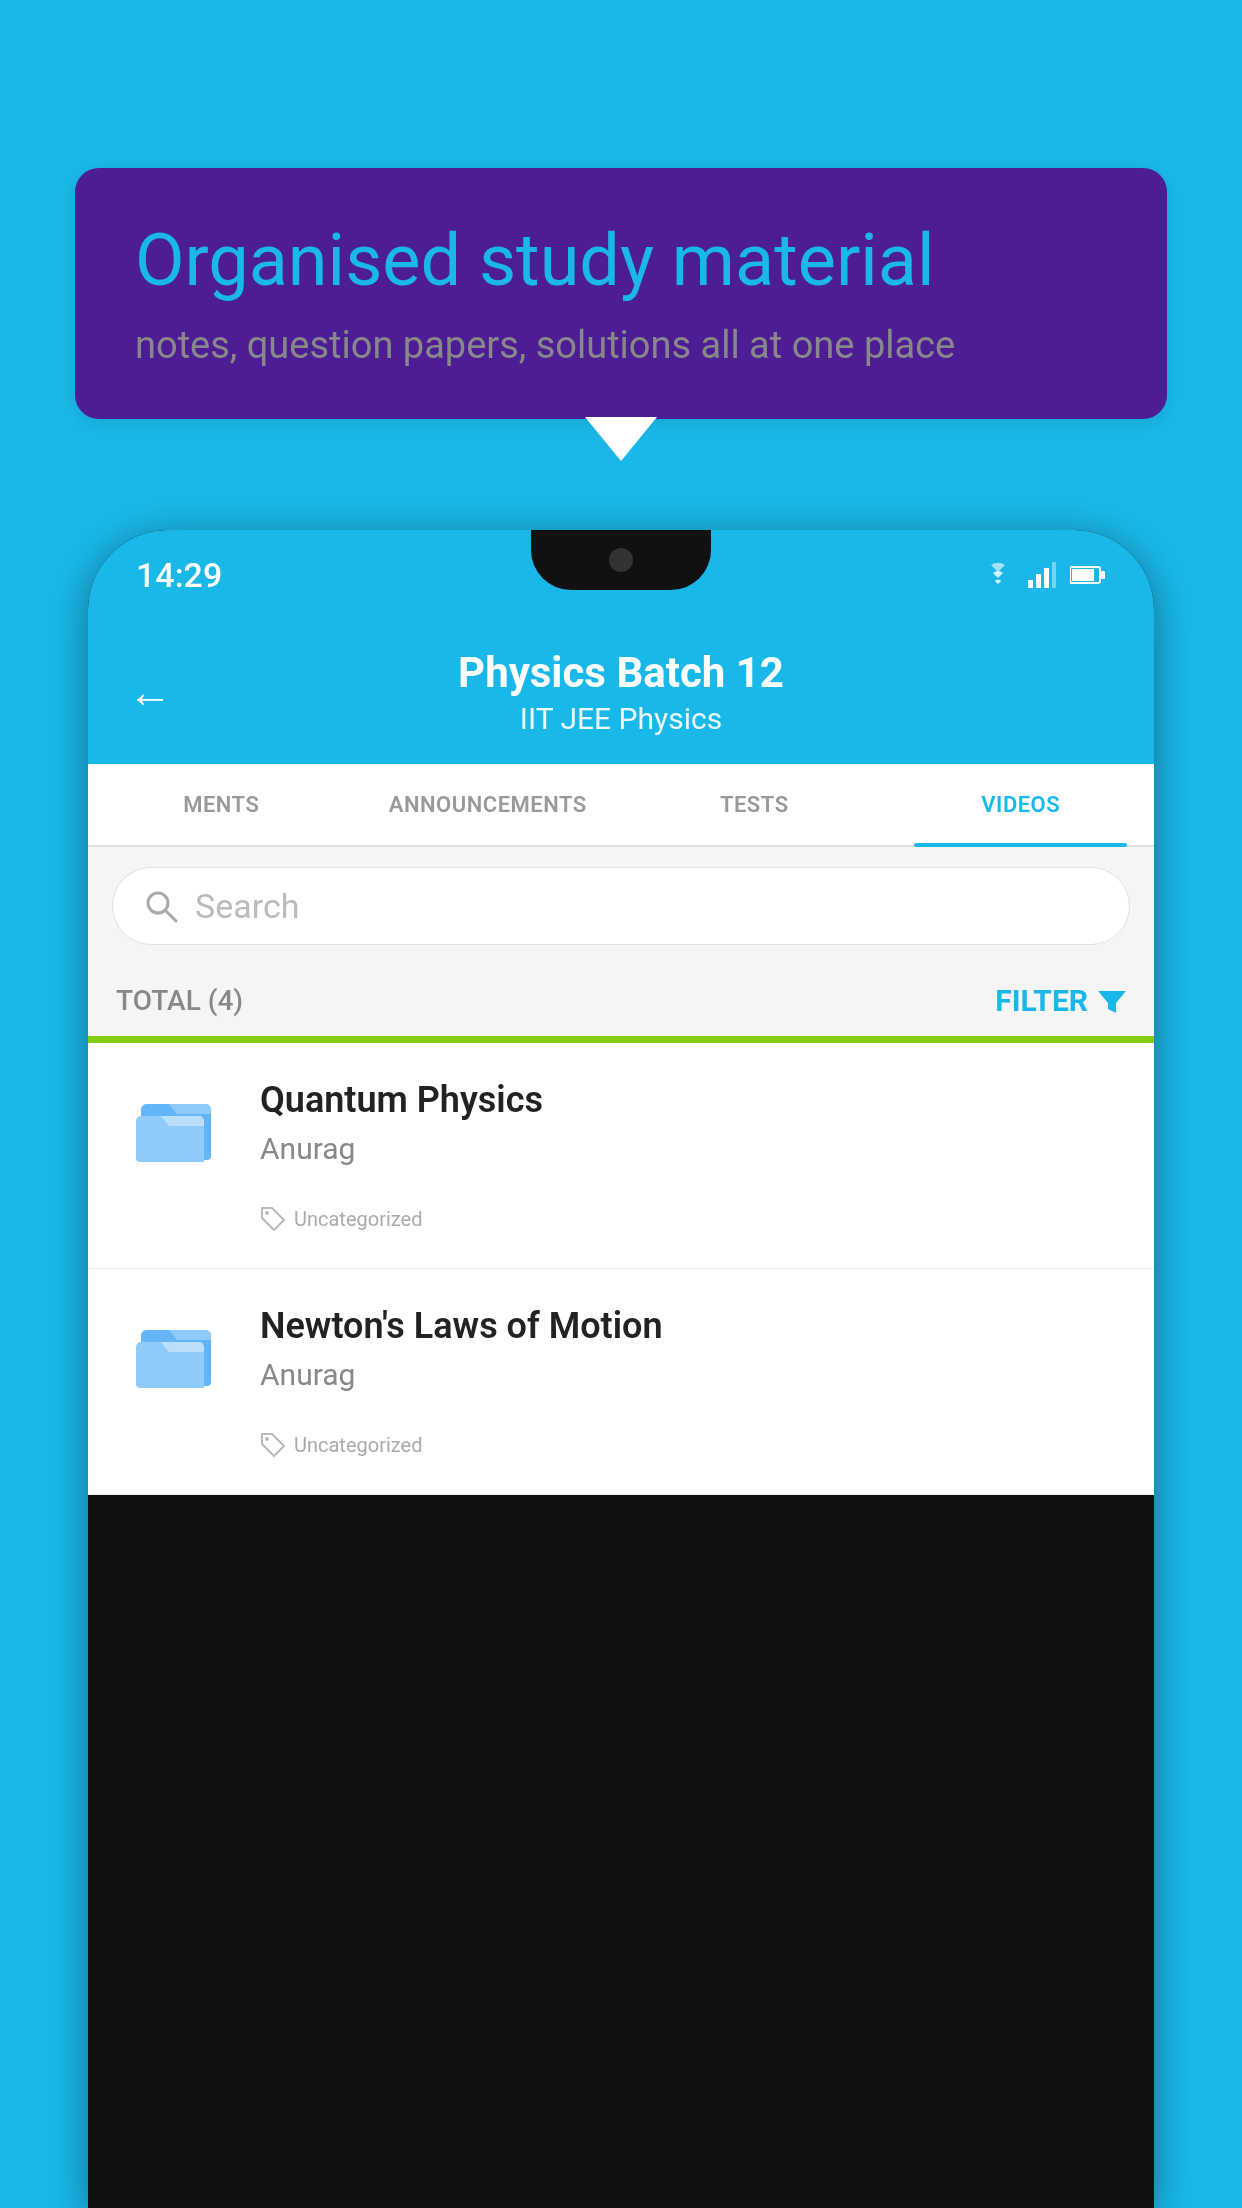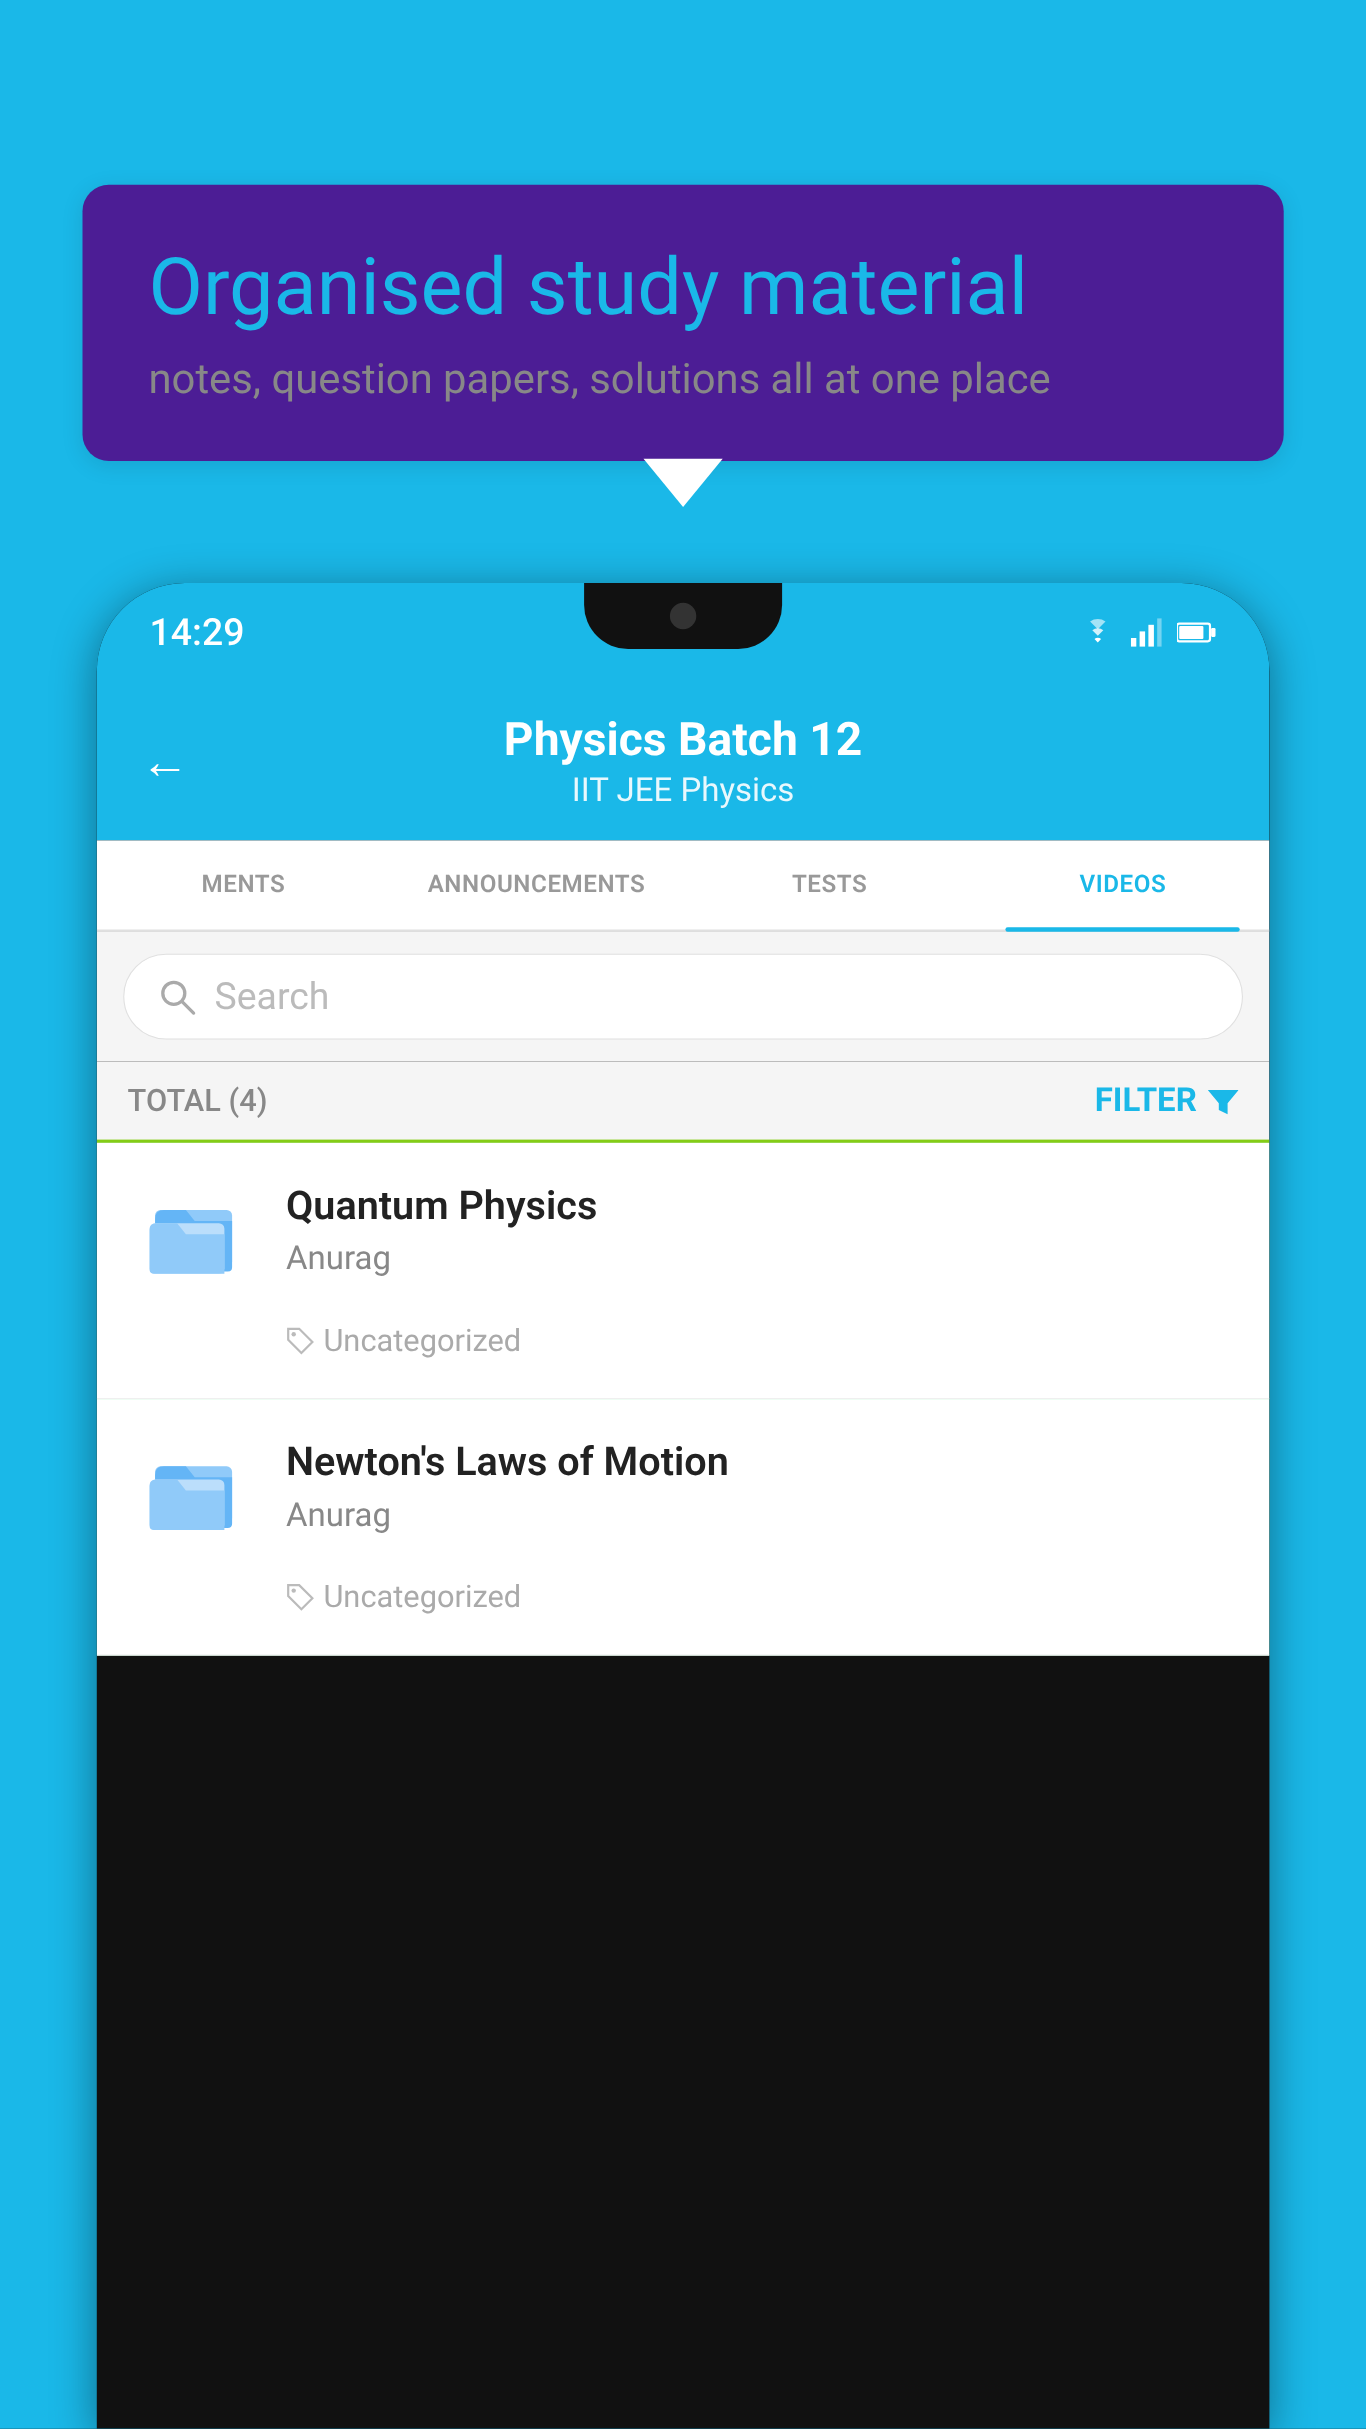--- a/index.html
+++ b/index.html
@@ -182,21 +182,21 @@
       color: #bbb;
     }
 
     
     .filter-bar {
       background: #f5f5f5;
       padding: 18px 28px;
       display: flex;
       align-items: center;
       justify-content: space-between;
-      border-bottom: 3px solid #84cc16;
+      border-bottom: 7px solid #84cc16;
     }
     .total-label {
       font-size: 28px;
       color: #888;
       font-weight: 500;
     }
     .filter-btn {
       display: flex;
       align-items: center;
       gap: 10px;
@@ -282,21 +282,21 @@
     }
     .video-author {
       font-size: 30px;
       color: #888;
       margin-bottom: 8px;
     }
     .video-tag {
       display: flex;
       align-items: center;
       gap: 8px;
-      font-size: 28px;
+      font-size: 20px;
       color: #aaa;
       margin-top: 40px;
     }
   </style>
 </head>
 <body>
 
 <div class="speech-bubble">
   <div class="bubble-title">Organised study material</div>
   <div class="bubble-subtitle">notes, question papers, solutions all at one place</div>

